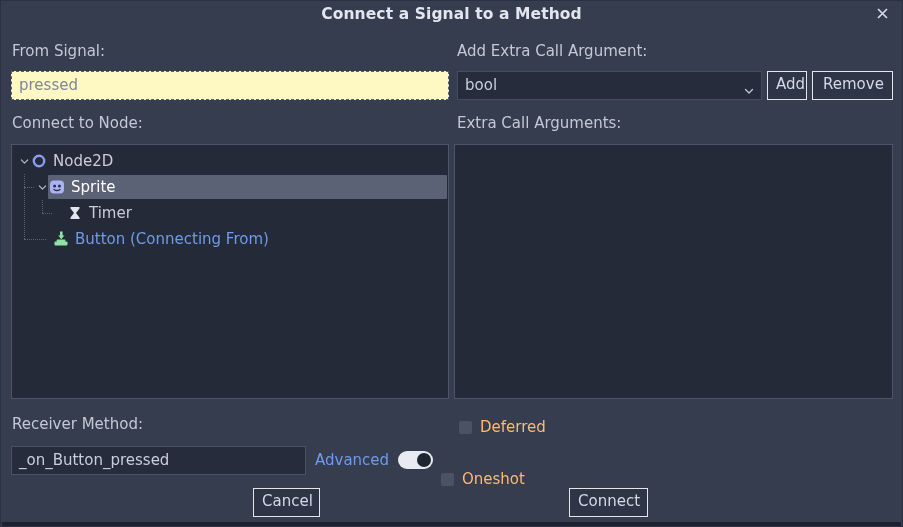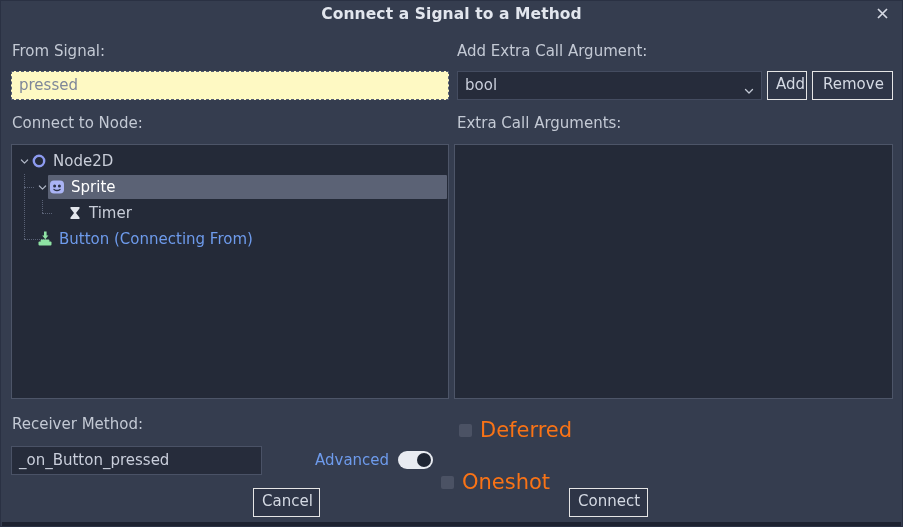--- a/index.html
+++ b/index.html
@@ -177,22 +177,22 @@
     position: absolute;
     border-top: 1px dotted #5a6276;
     z-index: 0;
   }
 
   
   .checkrow {
     position: absolute;
     display: flex;
     align-items: center;
-    font-size: 21px;
-    color: #f97316;
+    font-size: 15px;
+    color: #fdba74;
     cursor: pointer;
   }
   .cbox {
     width: 13px; height: 13px;
     background: #4b5264;
     border-radius: 2px;
     margin-right: 8px;
     flex: 0 0 13px;
   }
 
@@ -297,21 +297,21 @@
         <div class="tree-row">
           <div class="content" style="padding-left: 42px;">
             <span class="arrow empty"></span>
             <span class="ticon"><svg width="18" height="18" viewBox="0 0 18 18">
                 <path d="M4.5,3 H13.5 V4.4 L10,9 L13.5,13.6 V15 H4.5 V13.6 L8,9 L4.5,4.4 Z" fill="#e3e6ec"></path>
               </svg></span>
             <span class="tlabel">Timer</span>
           </div>
         </div>
         <div class="tree-row">
-          <div class="content" style="padding-left: 12px; text-align: center;">
+          <div class="content" style="padding-left: 28px; text-align: center;">
             <span class="arrow empty"></span>
             <span class="ticon"><svg width="18" height="18" viewBox="0 0 18 18">
                 <rect x="8" y="1.5" width="2.6" height="5" fill="#8fe3a4"></rect>
                 <path d="M9.3,9.2 L6.2,5.6 H12.4 Z" fill="#8fe3a4"></path>
                 <rect x="2.5" y="11.5" width="13" height="4" rx="1" fill="#8fe3a4"></rect>
                 <rect x="4.6" y="9.6" width="8.8" height="2.4" rx="0.8" fill="#8fe3a4"></rect>
               </svg></span>
             <span class="tlabel link">Button (Connecting From)</span>
           </div>
         </div>
@@ -320,21 +320,21 @@
         <div class="guide" style="left: 30px; top: 55px; height: 13px;"></div>
         <div class="guide-h" style="left: 30px; top: 68px; width: 10px;"></div>
         <div class="guide-h" style="left: 12px; top: 94px; width: 22px;"></div>
       </div>
   </div>
 
   <div class="panel" style="position:absolute;left:453px;top:143px;width:439px;height:255px;"></div>
 
   <div class="label" style="position:absolute;left:11px;top:414px;">Receiver Method:</div>
 
-  <div class="lineedit" style="position:absolute;left:10px;top:445px;width:251px;">_on_Button_pressed</div>
+  <div class="lineedit" style="position:absolute;left:10px;top:445px;width:295px;">_on_Button_pressed</div>
 
   <div style="position:absolute;left:314px;top:450px;display:flex;align-items:center;gap:9px;">
     <span class="adv-label">Advanced</span>
     <span class="toggle">
       <span class="knob"></span>
     </span>
   </div>
 
   <div class="checkrow" style="left:458px;top:417px;">
     <span class="cbox"></span>

